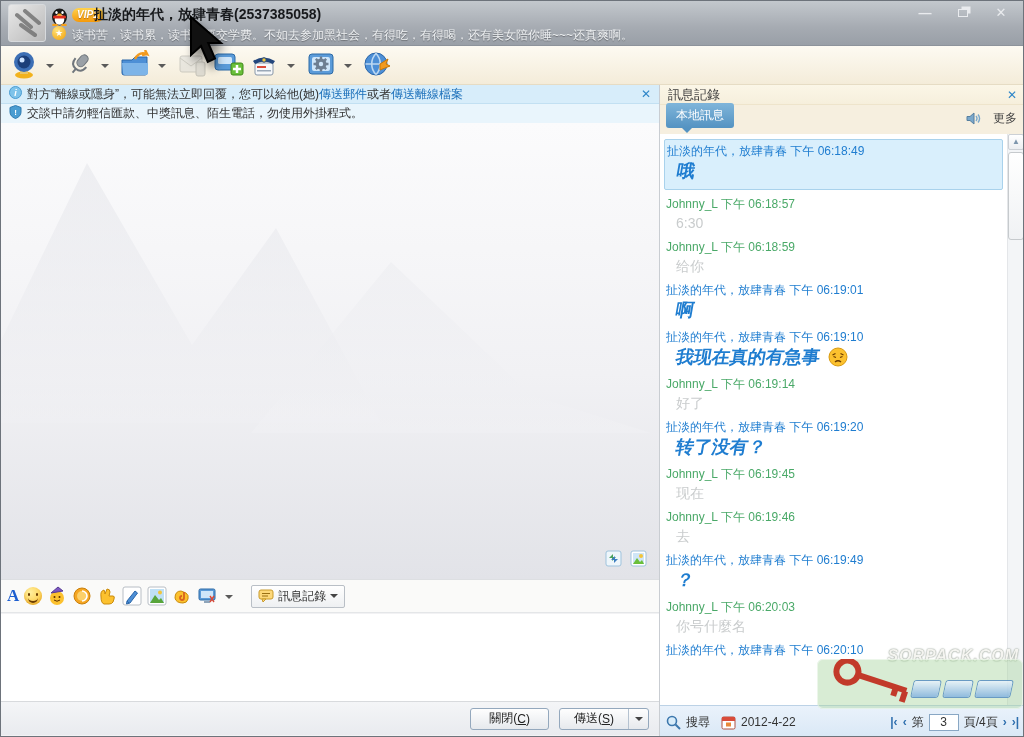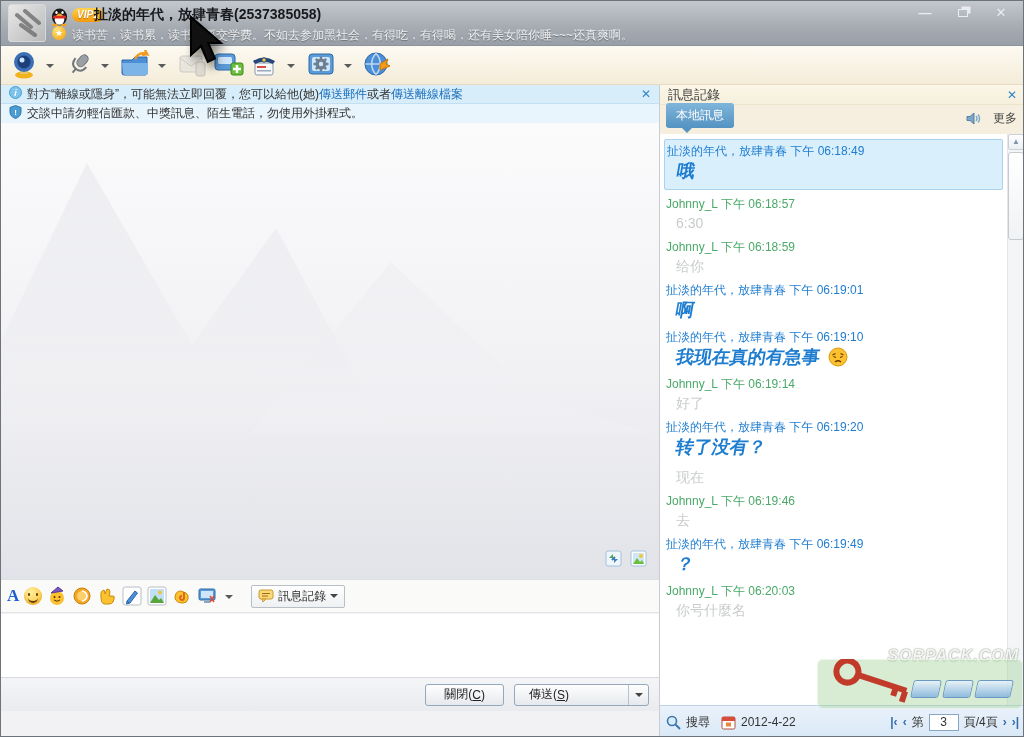--- a/index.html
+++ b/index.html
@@ -56,27 +56,27 @@
   .inbar{position:absolute;left:0;top:494px;width:658px;height:34px;background:#fafaf9;
     border-top:1px solid #dddfe2;border-bottom:1px solid #e4e6e8;display:flex;align-items:center;
     padding-left:6px;}
   .ini{display:flex;align-items:center;margin-right:5px;cursor:pointer;}
   .fontA{color:#1e5fd0;font-weight:bold;font-size:17px;font-family:"Liberation Serif",serif;}
   .hist-btn{display:flex;align-items:center;gap:4px;border:1px solid #b9bfc6;border-radius:2px;
     background:linear-gradient(#ffffff,#eef0f2);padding:2px 6px;margin-left:8px;font-size:12px;
     color:#333;cursor:pointer;}
   
   .inputarea{position:absolute;left:0;top:529px;width:658px;height:90px;background:#fff;}
-  .lfooter{position:absolute;left:0;top:592px;width:658px;height:34px;
+  .lfooter{position:absolute;left:0;top:616px;width:658px;height:34px;
     background:linear-gradient(#f4f5f7,#e9ebef);border-top:1px solid #d8dadd;
     display:flex;align-items:center;justify-content:flex-end;padding-right:10px;gap:10px;}
   .btn{height:22px;border:1px solid #94a8bd;border-radius:3px;background:linear-gradient(#fefefe,#e6e9ed);
     font-size:12px;color:#222;padding:0 18px;display:flex;align-items:center;cursor:pointer;}
   .btn-split{display:flex;height:22px;border:1px solid #94a8bd;border-radius:3px;overflow:hidden;
-    background:linear-gradient(#fefefe,#e6e9ed);cursor:pointer;gap:45px;}
+    background:linear-gradient(#fefefe,#e6e9ed);cursor:pointer;}
   .btn-split .main{padding:0 14px;font-size:12px;color:#222;display:flex;align-items:center;}
   .btn-split .drop{width:20px;border-left:1px solid #b5c2d0;display:flex;align-items:center;
     justify-content:center;}
   .btn-split .drop i{width:0;height:0;border-left:4px solid transparent;border-right:4px solid transparent;
     border-top:4px solid #444;}
   
   .rpanel{position:absolute;left:658px;top:84px;width:366px;height:653px;border-left:1px solid #c9cdd2;}
   .rhead{position:absolute;left:0;top:0;width:100%;height:20px;background:linear-gradient(#fbf6e7,#f6efdc);
     border-bottom:1px solid #eee4cb;display:flex;align-items:center;padding:0 8px;font-size:13px;color:#3a3a3a;}
   .rtabs{position:absolute;left:0;top:20px;width:100%;height:29px;background:#f6efdf;
@@ -435,33 +435,38 @@
         </div>
         <div class="msg self">
           <div class="msg-head">Johnny_L 下午 06:19:14</div>
           <div class="msg-body"><span class="txt">好了</span></div>
         </div>
         <div class="msg peer">
           <div class="msg-head">扯淡的年代，放肆青春 下午 06:19:20</div>
           <div class="msg-body"><span class="txt">转了没有？</span></div>
         </div>
         <div class="msg self">
+          <div class="msg-head">Johnny_L 下午 06:19:45</div>
           <div class="msg-body"><span class="txt">现在</span></div>
         </div>
         <div class="msg self">
           <div class="msg-head">Johnny_L 下午 06:19:46</div>
           <div class="msg-body"><span class="txt">去</span></div>
         </div>
         <div class="msg peer">
           <div class="msg-head">扯淡的年代，放肆青春 下午 06:19:49</div>
           <div class="msg-body"><span class="txt">？</span></div>
         </div>
         <div class="msg self">
           <div class="msg-head">Johnny_L 下午 06:20:03</div>
           <div class="msg-body"><span class="txt">你号什麼名</span></div>
+        </div>
+        <div class="msg peer cut">
+          <div class="msg-head">扯淡的年代，放肆青春 下午 06:20:10</div>
+          <div class="msg-body"><span class="txt"></span></div>
         </div>
       </div>
     <div class="sbar">
       <div class="sbtn" style="top:0;">▲</div>
       <div class="sthumb"></div>
     </div>
     <div class="rfooter">
       <svg width="15" height="15" viewBox="0 0 15 15">
           <circle cx="6" cy="6" r="4.5" fill="#d8ecfa" stroke="#3c77ad" stroke-width="1.6"></circle>
           <path d="M9.5 9.5 L14 14" stroke="#3c77ad" stroke-width="2"></path>

